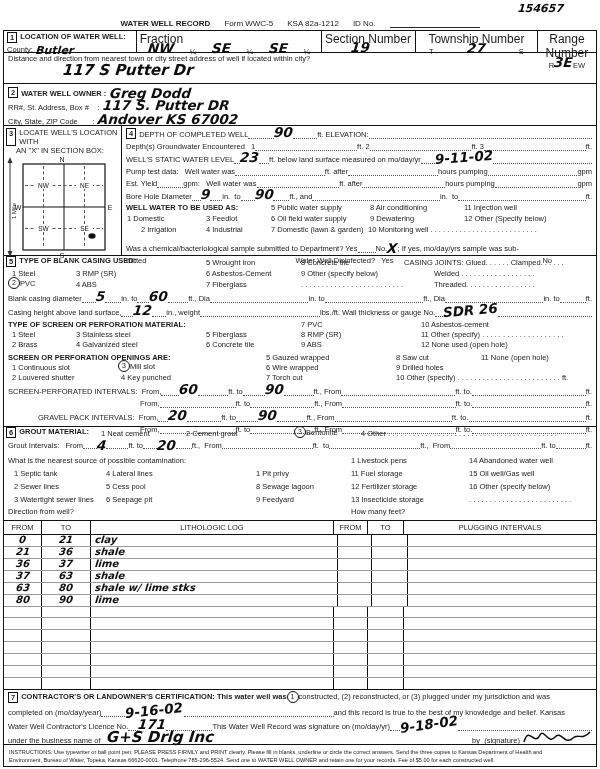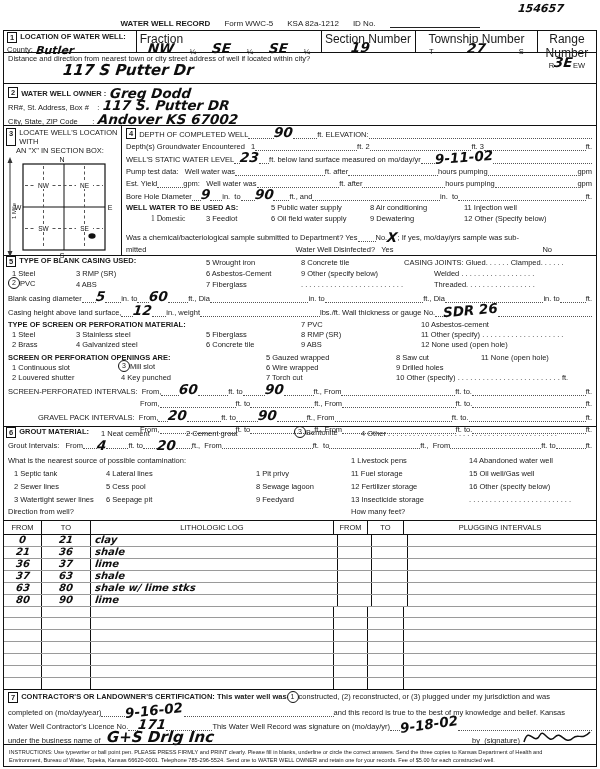--- a/index.html
+++ b/index.html
@@ -207,25 +207,31 @@
           <span>in.  to</span><span class="lf"></span>
           <span>ft.</span>
         </div>
         <div class="optrow" style="height:11px;">
           <span class="opt b" style="left:4px;">WELL WATER TO BE USED AS:</span>
           <span class="opt" style="left:149px;">5 Public water supply</span>
           <span class="opt" style="left:248px;">8 Air conditioning</span>
           <span class="opt" style="left:342px;">11 Injection well</span>
         </div>
         <div class="optrow" style="height:11px;">
-          <span class="opt" style="left:29px;font-family:Liberation Serif, serif;">1 Domestic</span>
+          <span class="opt" style="left:5px;">1 Domestic</span>
           <span class="opt" style="left:84px;">3 Feedlot</span>
           <span class="opt" style="left:149px;">6 Oil field water supply</span>
           <span class="opt" style="left:248px;">9 Dewatering</span>
           <span class="opt" style="left:342px;">12 Other (Specify below)</span>
+        </div>
+        <div class="optrow" style="height:11px;">
+          <span class="opt" style="left:19px;">2 Irrigation</span>
+          <span class="opt" style="left:84px;">4 Industrial</span>
+          <span class="opt" style="left:149px;">7 Domestic (lawn &amp; garden)</span>
+          <span class="opt" style="left:246px;">10 Monitoring well . . . . . . . . . . . . . . . . . . . . . . . . . .</span>
         </div>
         <div class="ln" style="height:15px;margin-top:3px;">
           <span>Was a chemical/bacteriological sample submitted to Department? Yes</span>
           <span class="ld" style="width:18px;"></span>
           <span>No.</span>
           <span class="hw hw2" style="top:2px;">X</span>
           <span>; If yes, mo/day/yrs sample was sub-</span>
         </div>
         <div class="ln" style="height:11px;">
           <span>mitted</span>

